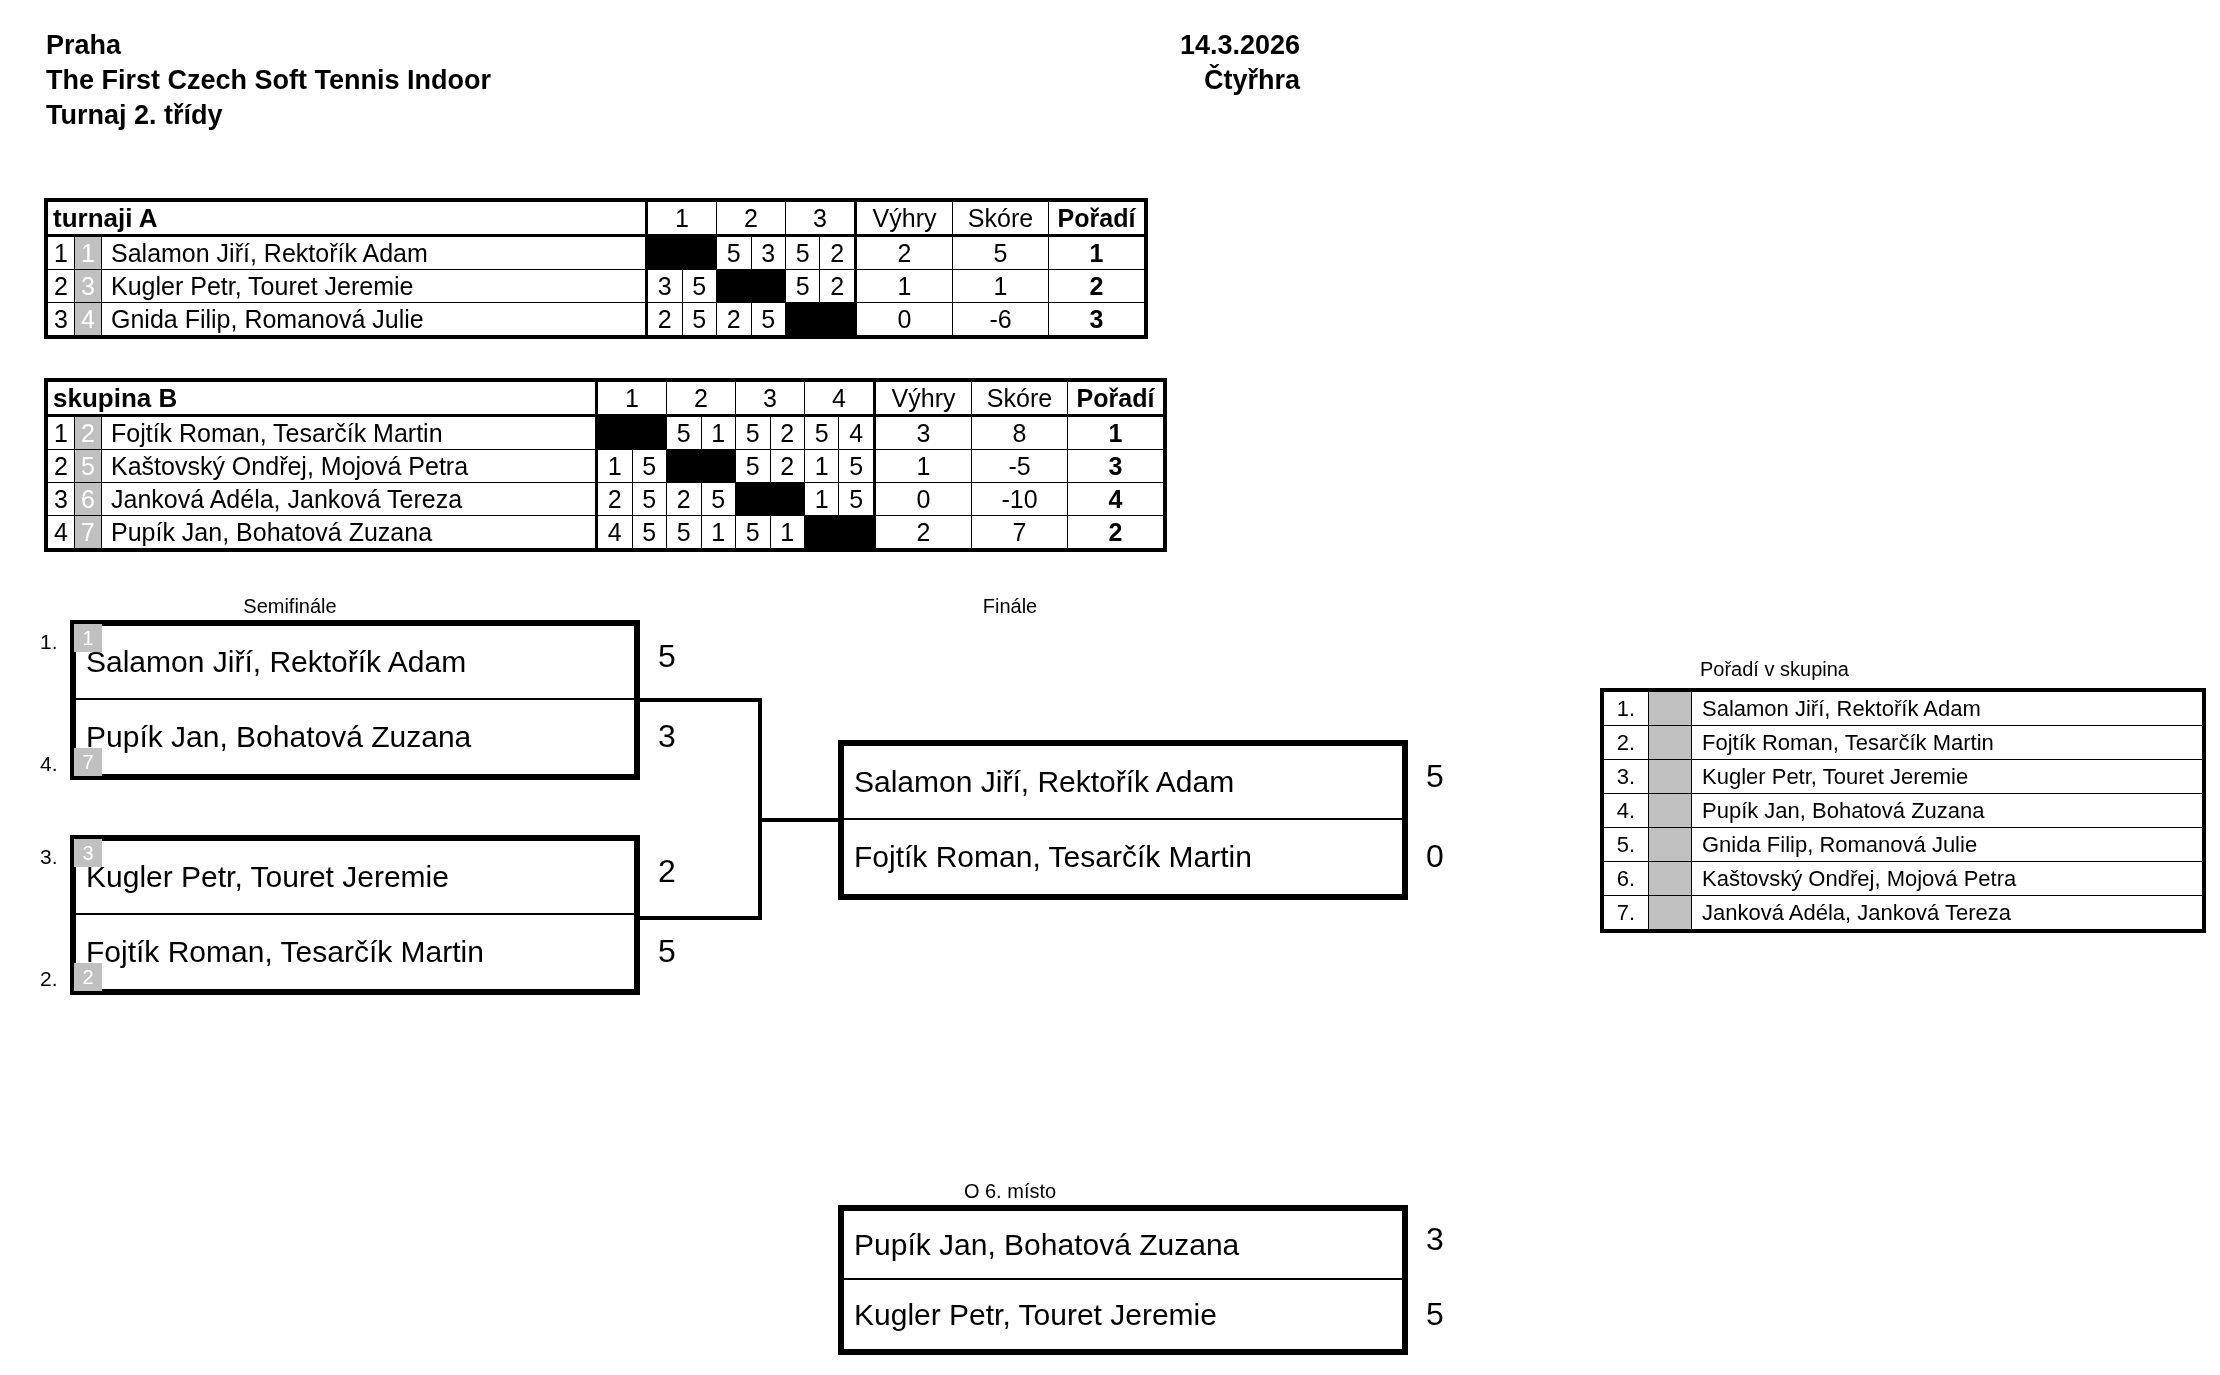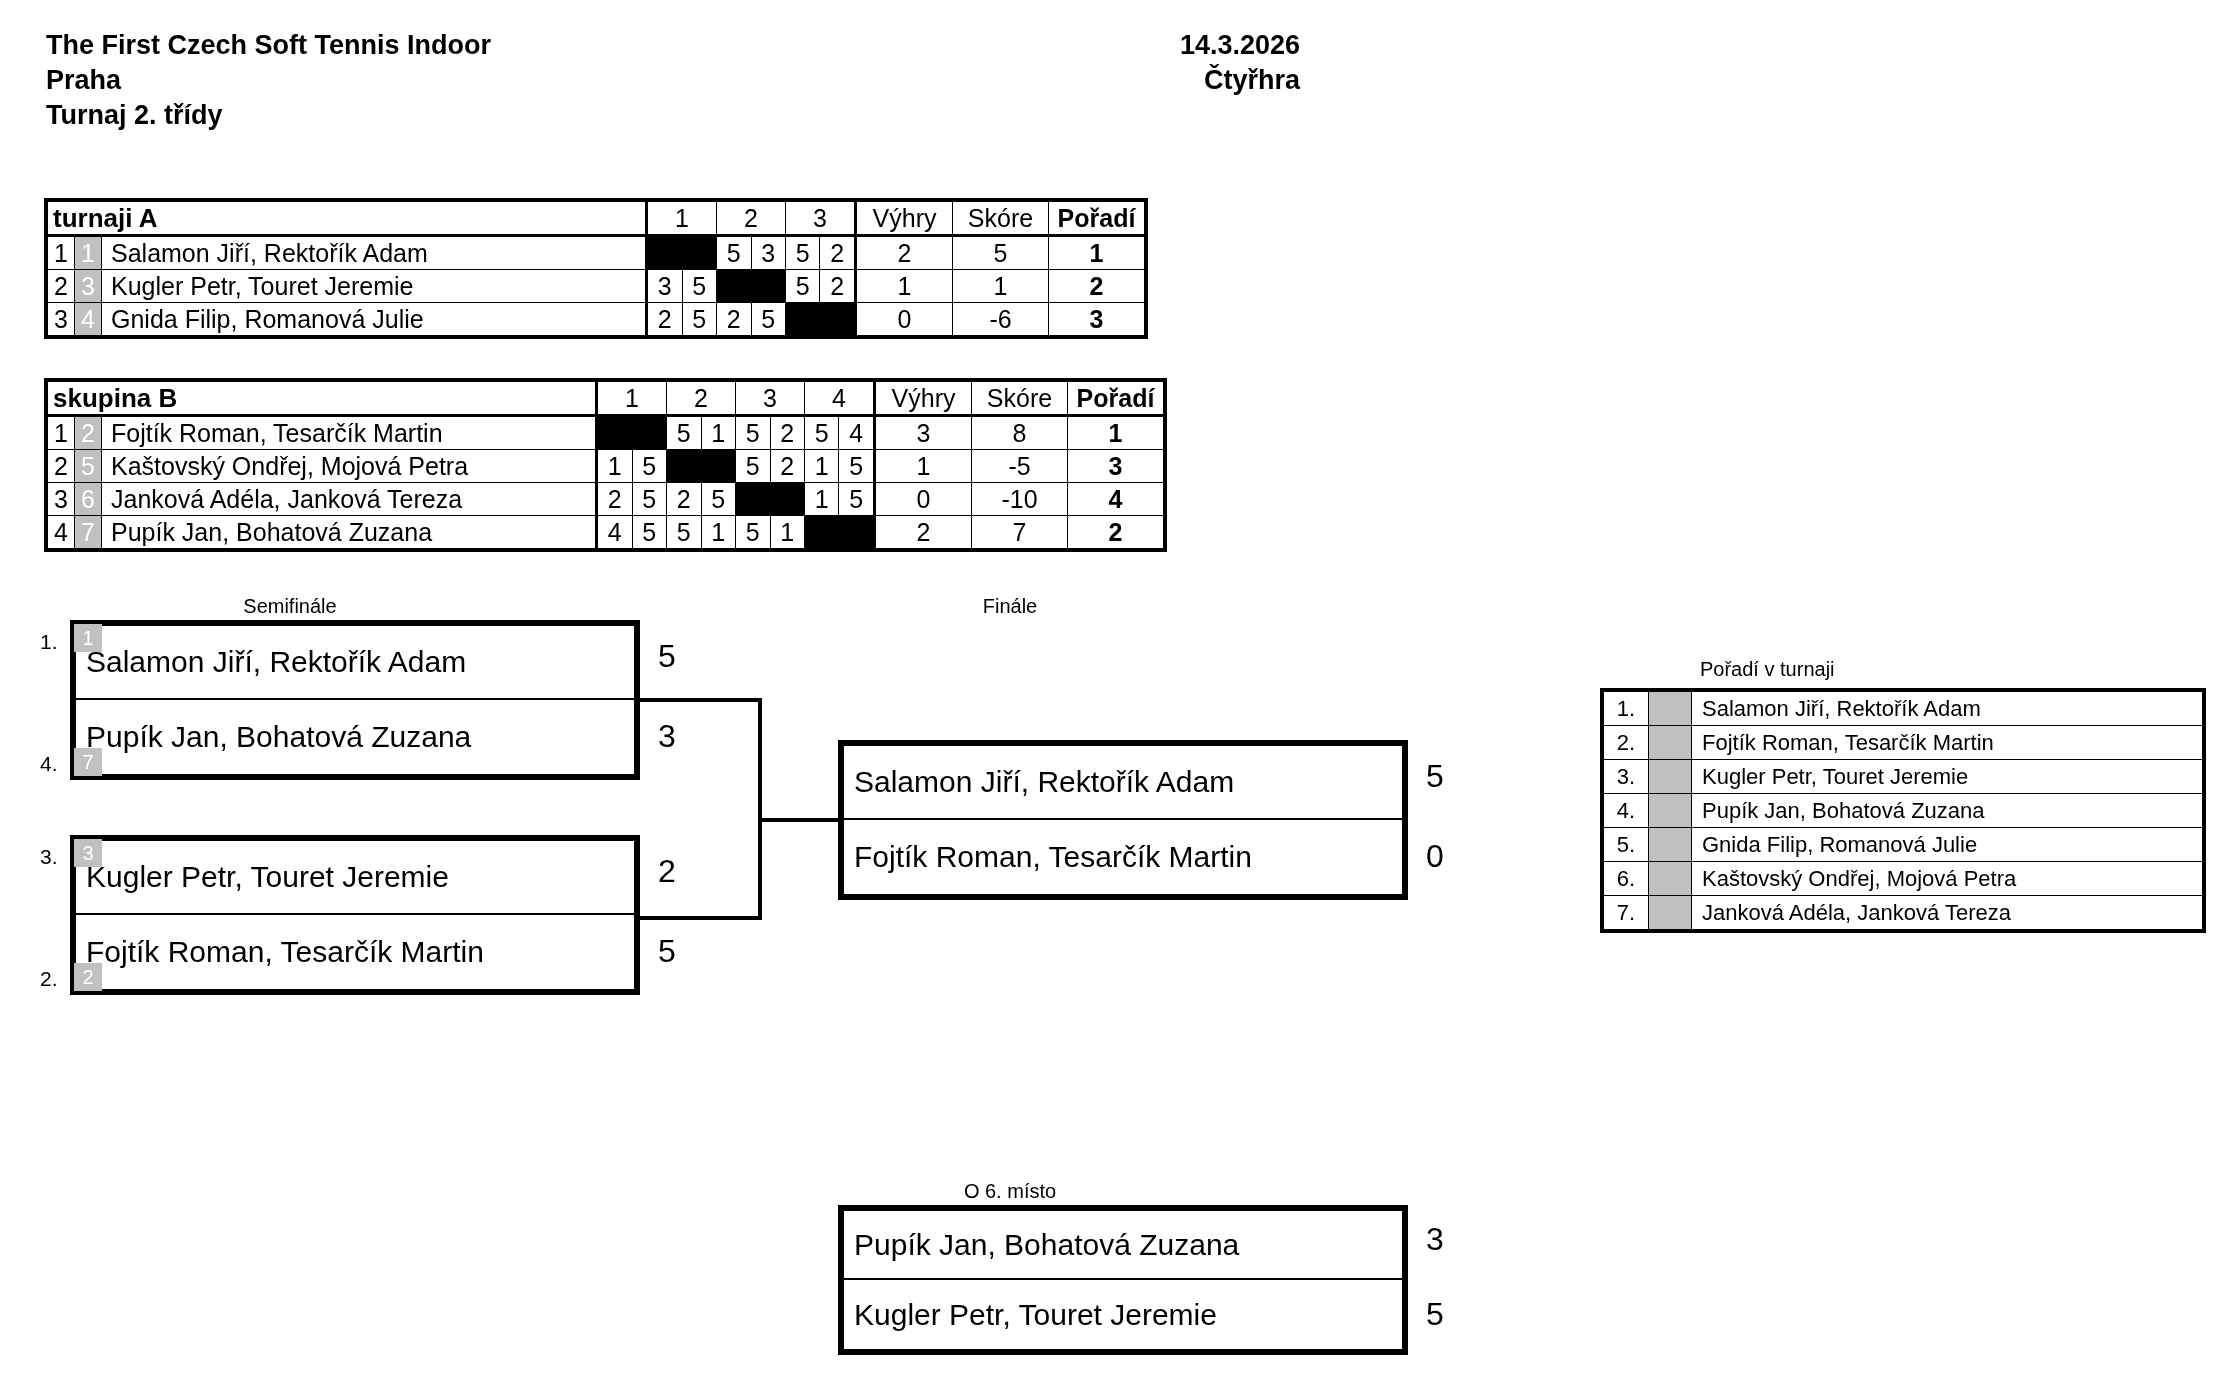--- a/index.html
+++ b/index.html
@@ -59,22 +59,22 @@
   .stb td{border:1px solid #000;padding:0;height:33px;font-size:22px;background:#fff;}
   .stb .pos{width:44px;text-align:center;}
   .stb .gry{width:42px;background:#c0c0c0;}
   .stb .who{padding-left:10px;white-space:nowrap;}
   .stwrap{border:3px solid #000;display:inline-block;}
 </style>
 </head>
 <body>
 
 <div class="abs" id="hdr-left">
+  <div>Praha</div>
   <div>The First Czech Soft Tennis Indoor</div>
-  <div>Praha</div>
   <div>Turnaj 2. třídy</div>
 </div>
 <div class="abs" id="hdr-right">
   <div>14.3.2026</div>
   <div>Čtyřhra</div>
 </div>
 
 <div class="abs" id="group-a-host" style="left:44px;top:198px;"><div class="gwrap"><table class="grp">
         <tbody>
           <tr class="hrow">
@@ -254,21 +254,21 @@
       </div>
     </div>
     <div class="sbox" style="left:1426px;top:1220.5px;">3</div>
     <div class="sbox" style="left:1426px;top:1295.5px;">5</div>
     <div class="hline" style="left:640px;top:698px;width:122px;height:4px;"></div>
     <div class="vline" style="left:758px;top:698px;width:4px;height:222px;"></div>
     <div class="hline" style="left:640px;top:916px;width:122px;height:4px;"></div>
     <div class="hline" style="left:758px;top:818px;width:82px;height:4px;"></div>
   </div>
 
-<div class="abs" id="stand-lbl" style="left:1700px;top:658px;">Pořadí v turnaji</div>
+<div class="abs" id="stand-lbl" style="left:1700px;top:658px;">Pořadí v skupina</div>
 <div class="abs" id="stand-host" style="left:1600px;top:688px;"><div class="stwrap"><table class="stb" style="width: 600px;">
         <tbody>
           <tr>
             <td class="pos">1.</td>
             <td class="gry"></td>
             <td class="who">Salamon Jiří, Rektořík Adam</td>
           </tr>
           <tr>
             <td class="pos">2.</td>
             <td class="gry"></td>

